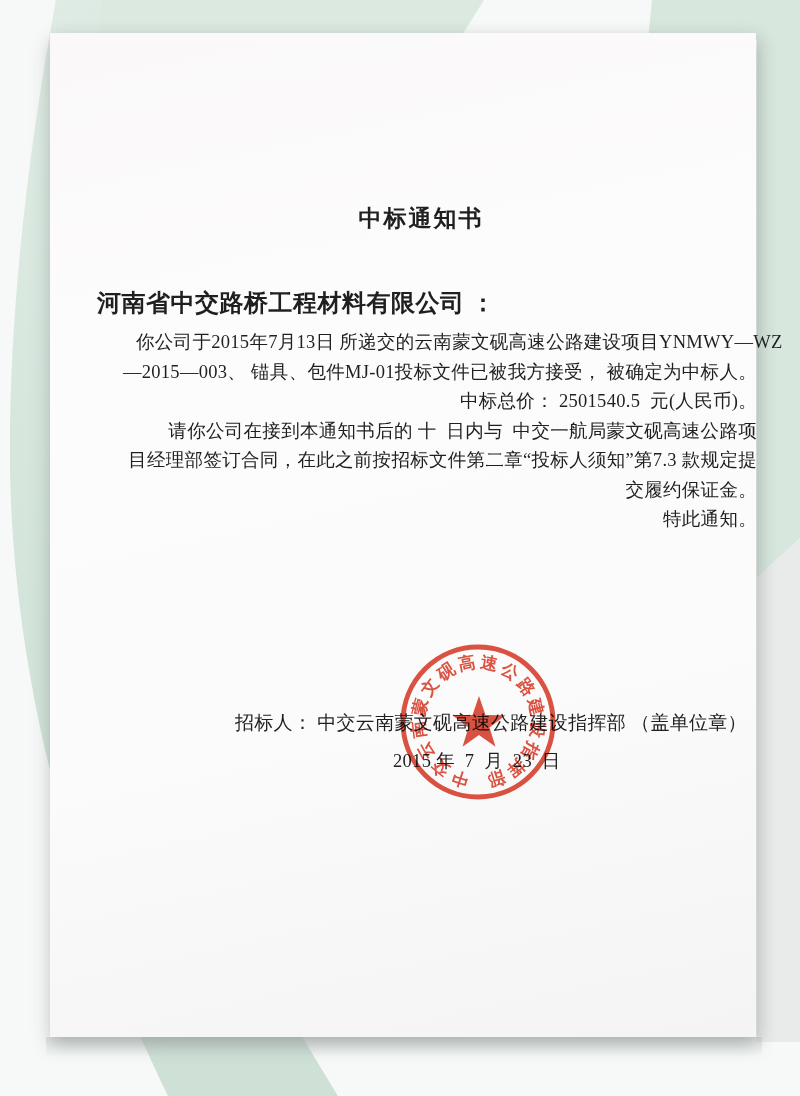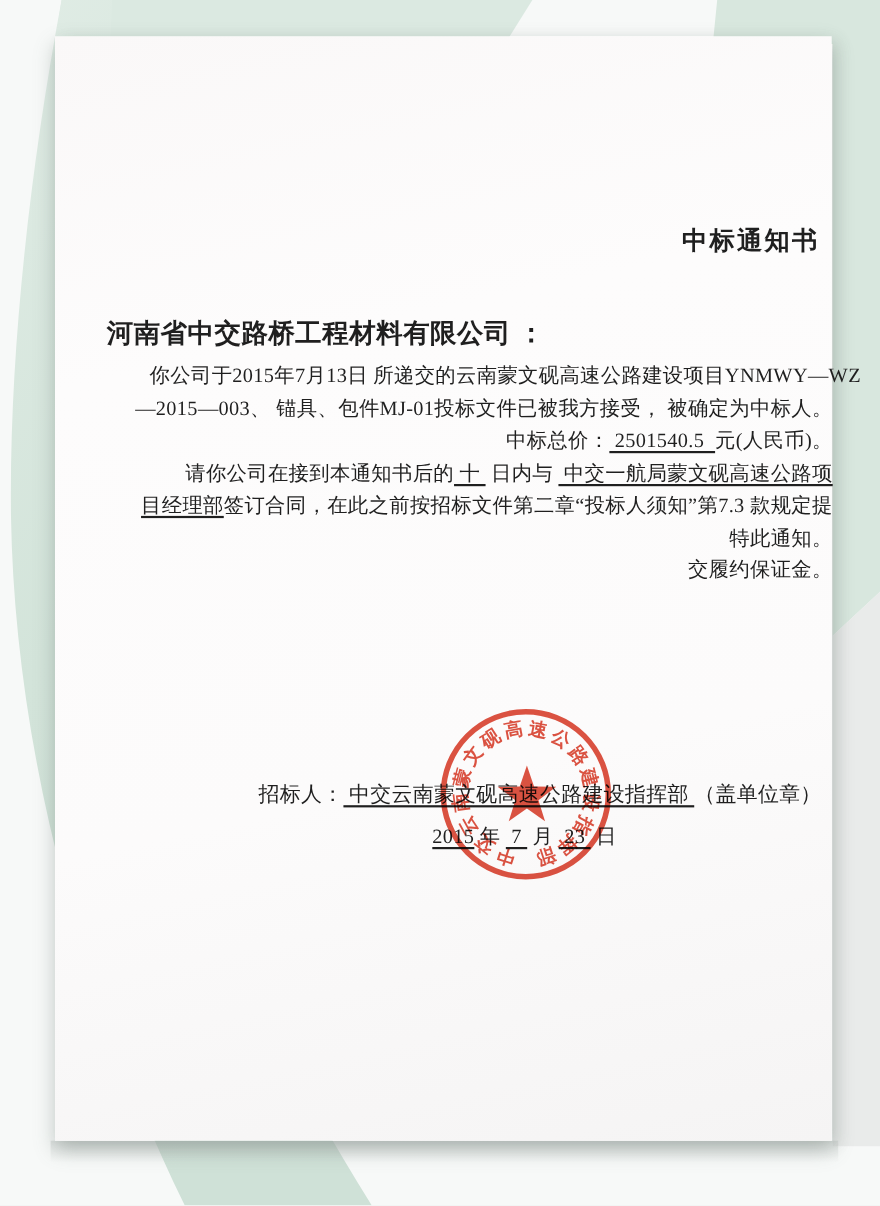--- a/index.html
+++ b/index.html
@@ -15,35 +15,34 @@
     color:var(--ink);
   }
   .bg{position:absolute;left:0;top:0;width:800px;height:1096px;}
   .paper{
     position:absolute;left:50px;top:33px;width:706px;height:1004px;
     background:linear-gradient(168deg,#faf8f8 0%,#fdfcfc 28%,#fcfbfb 65%,#f5f4f4 100%);
     box-shadow:0 8px 18px rgba(95,110,102,.33), 6px 4px 14px rgba(95,110,102,.12);
   }
   .doc-title{
     position:absolute;left:97px;top:203px;width:648px;
-    text-align:right;font-size:23px;font-weight:bold;letter-spacing:2px;
+    text-align:center;font-size:23px;font-weight:bold;letter-spacing:2px;
     white-space:pre;
   }
   .addressee{
     position:absolute;left:97px;top:287px;
     font-size:24px;font-weight:bold;white-space:pre;letter-spacing:.5px;
   }
   .body-text{
     position:absolute;left:97px;top:328px;width:660px;
     font-size:18.5px;line-height:29.5px;letter-spacing:.3px;
   }
   .line{white-space:pre;text-align:right;}
   .ind{padding-left:39px;}
   .u{
-    text-decoration:underline;
     text-underline-offset:4px;
     text-decoration-thickness:1.5px;
   }
   .sig-line{
     position:absolute;left:235px;top:708px;
     font-size:19px;line-height:30px;white-space:pre;letter-spacing:.3px;
   }
   .date-line{
     position:absolute;left:393px;top:746px;
     font-size:18.5px;line-height:30px;white-space:pre;letter-spacing:.3px;text-align:right;
@@ -90,22 +89,22 @@
   <div class="doc-title">中标通知书</div>
 
   <div class="addressee">河南省中交路桥工程材料有限公司 ：</div>
 
   <div class="body-text">
     <div class="line ind">你公司于2015年7月13日 所递交的云南蒙文砚高速公路建设项目YNMWY—WZ</div>
     <div class="line">—2015—003、 锚具、包件MJ-01投标文件已被我方接受， 被确定为中标人。</div>
     <div class="line"><span>中标总价：</span><span class="u"> 2501540.5  </span><span>元(人民币)。</span></div>
     <div class="line ind"><span>请你公司在接到本通知书后的</span><span class="u"> 十 </span><span> 日内与 </span><span class="u"> 中交一航局蒙文砚高速公路项</span></div>
     <div class="line"><span class="u">目经理部</span><span>签订合同，在此之前按招标文件第二章“投标人须知”第7.3 款规定提</span></div>
+    <div class="line">交履约保证金。</div>
     <div class="line ind">特此通知。</div>
-    <div class="line">交履约保证金。</div>
   </div>
 
   <div class="sig-line"><span>招标人：</span><span class="u"> 中交云南蒙文砚高速公路建设指挥部 </span><span>（盖单位章）</span></div>
 
   <div class="date-line"><span class="u">2015</span><span> 年 </span><span class="u"> 7 </span><span> 月 </span><span class="u"> 23 </span><span> 日</span></div>
 
   <div class="stamp">
     <svg viewBox="-83 -83 166 166" aria-hidden="true">
       <circle cx="0" cy="0" r="75"></circle>
       <polygon points="0,-28 6.5,-8.9 26.6,-8.7 10.5,3.4 16.5,22.7 0,11 -16.5,22.7 -10.5,3.4 -26.6,-8.7 -6.5,-8.9" transform="translate(1,2)"></polygon>

